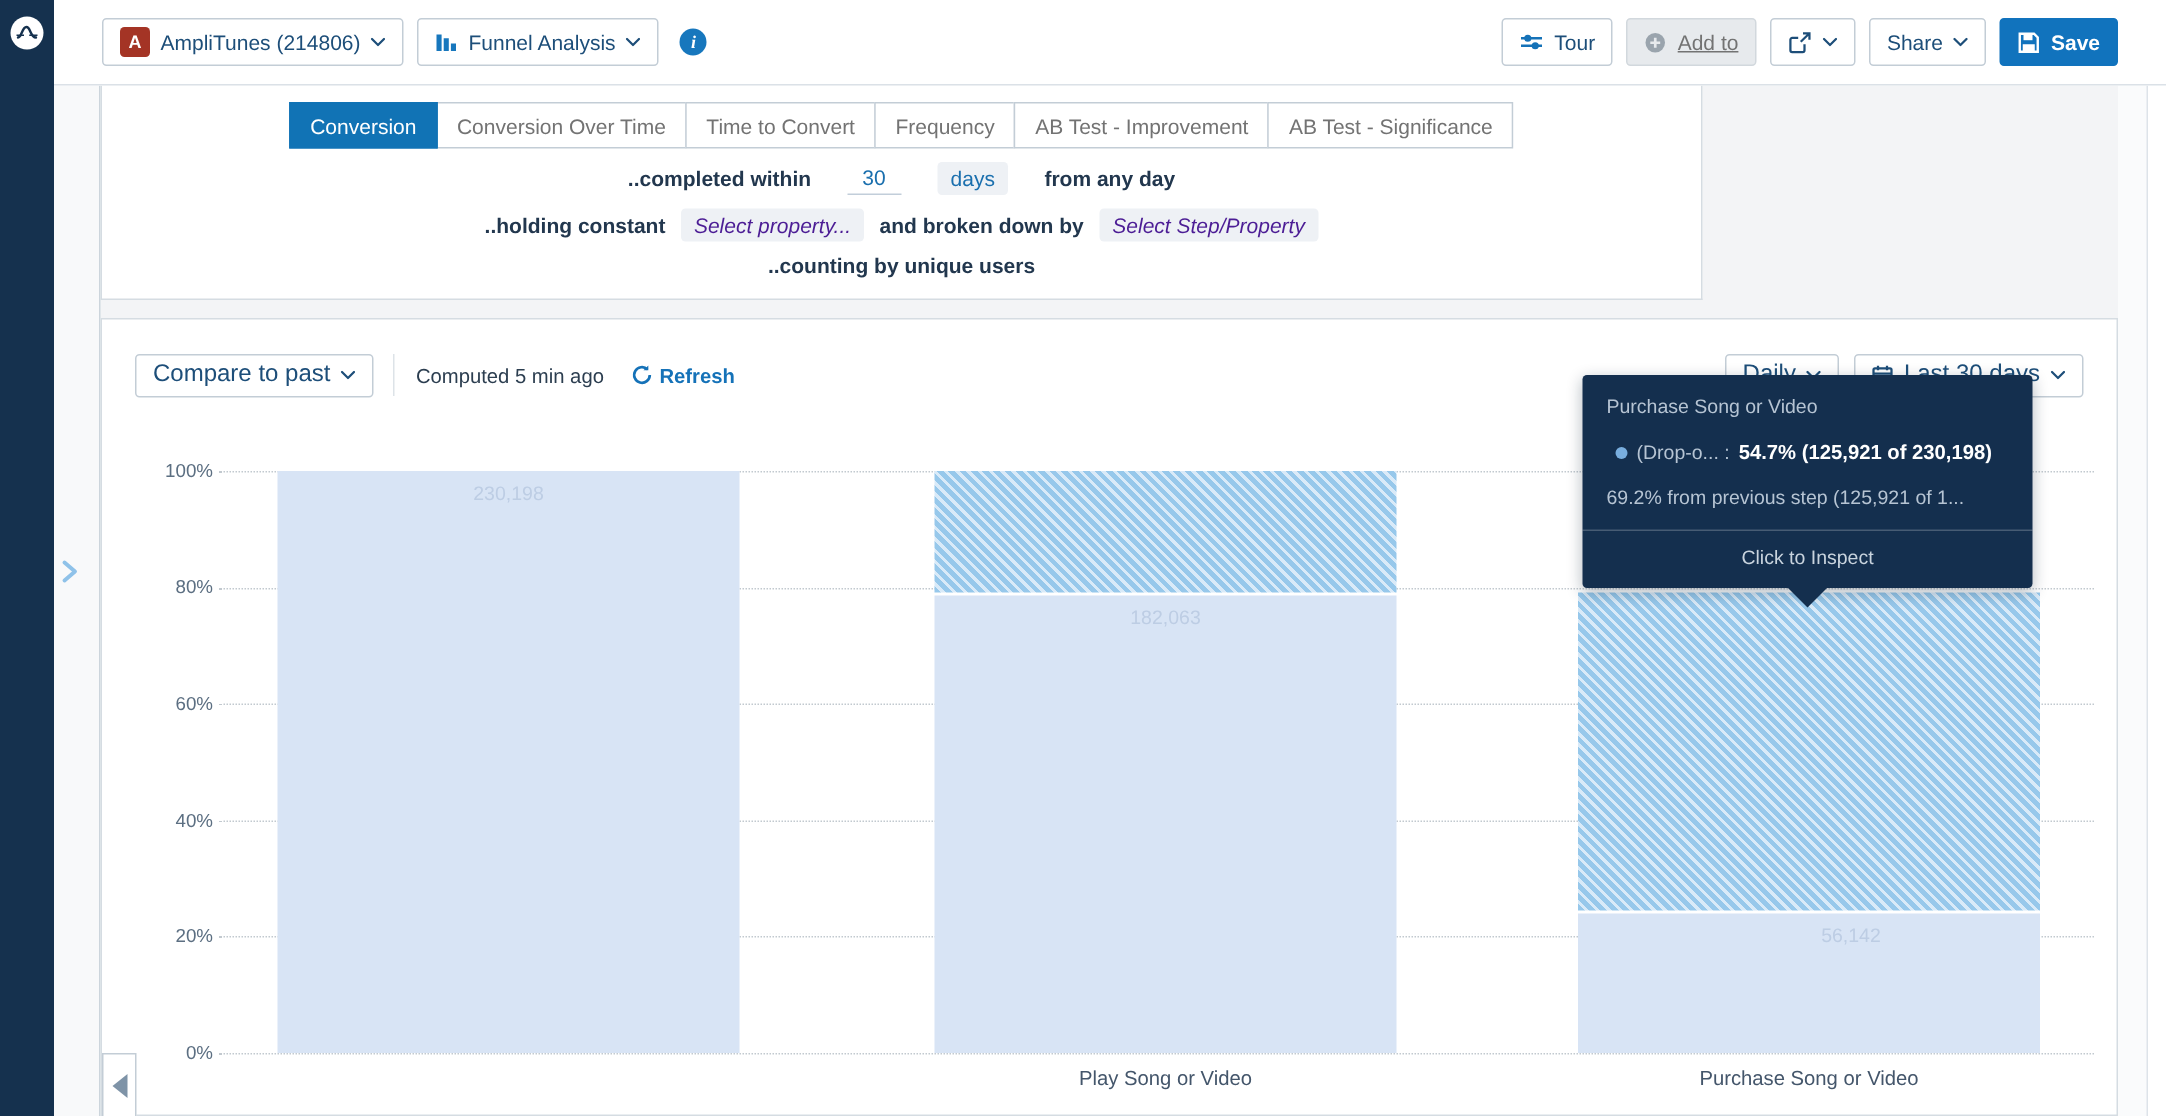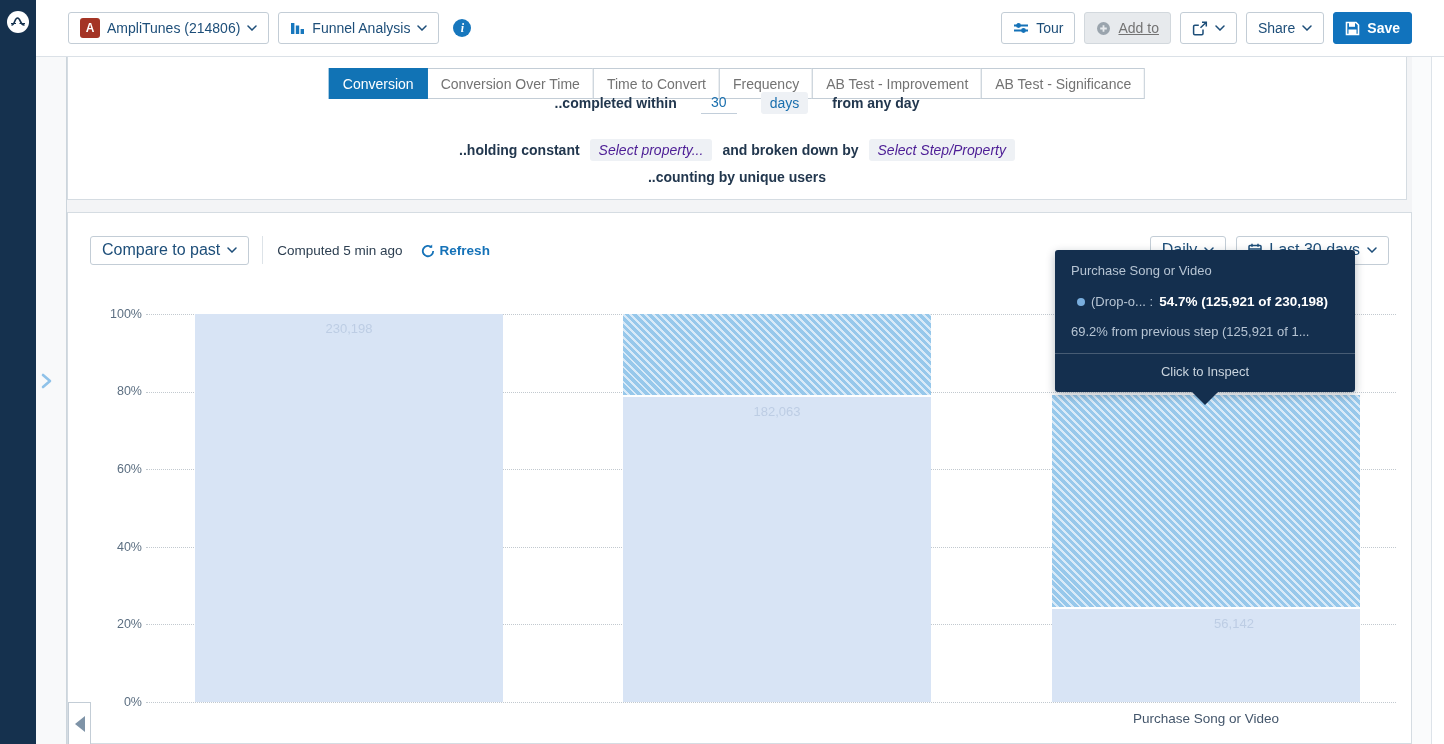--- a/index.html
+++ b/index.html
@@ -21,43 +21,43 @@
   .btn.disabled { background:#e7eaed; border-color:#d2d8dd; color:#737373; cursor:default;text-decoration:underline; }
   .btn.primary { background:#1173bd; border-color:#1173bd; color:#fff; font-weight:bold; }
   .chev svg { display:block; }
 
   
   .left-strip { position:absolute; left:36px; top:57px; width:31px; height:687px; background:#f8f9fa; border-right:1px solid #ccd5dc; z-index:1; }
   .expander { position:absolute; left:41px; top:373px; width:16px; height:18px; color:#8fc2e9; cursor:pointer; z-index:2; }
 
   
   .card { position:absolute; background:#fff; border:1px solid #d5dce2; }
-  .card-query { left:67px; top:57px; width:1340px; height:143px; border-top:none; }
+  .card-query { left:67px; top:57px; width:1068px; height:143px; border-top:none; }
   .card-chart { left:67px; top:212px; width:1345px; height:532px; }
 
   
   .tabs { position:absolute; top:11px; left:50%; transform:translateX(-50%); display:flex; }
   .tab { height:31px; border:1px solid #c3cdd6; margin-left:-1px; padding:0 13px; font-size:14px; color:#737373; display:flex; align-items:center; background:#fff; cursor:pointer; white-space:nowrap; }
   .tab:first-child { margin-left:0; }
   .tab.active { background:#1173b5; border-color:#1173b5; color:#fff; position:relative; z-index:1; }
 
   
   .qrow { position:absolute; left:0; width:100%; display:flex; justify-content:center; align-items:center; gap:10px; font-size:14px; font-weight:bold; color:#22374e; }
-  .qrow-1 { top:34px;gap:24px; } .qrow-2 { top:82px; } .qrow-3 { top:112px; }
+  .qrow-1 { top:50px;gap:24px; } .qrow-2 { top:82px; } .qrow-3 { top:112px; }
   .chip { background:#eef1f5; border-radius:3px; padding:3px 9px; font-weight:normal; cursor:pointer; }
   .chip.placeholder { color:#4c1d95; font-style:italic; }
   .chip.blue { color:#1a6fae; }
   .num-input { color:#1a6fae; font-weight:normal; border-bottom:1px solid #c2ceda; padding:3px 2px; width:36px; text-align:center; cursor:text; }
 
   
   .controls { position:absolute; top:22px; left:22px; right:22px; height:30px; display:flex; align-items:center; }
   .btn.small { height:29px; font-size:16px; }
   .vsep { width:1px; height:28px; background:#dde3e8; margin:0 14px 0 13px; }
   .computed { font-size:13.5px; color:#2c3e50; font-weight:normal; }
-  .refresh { margin-left:18px; display:inline-flex; align-items:flex-end; gap:5px; color:#1572b8; font-size:13.5px; font-weight:bold; cursor:pointer; }
+  .refresh { margin-left:18px; display:inline-flex; align-items:flex-start; gap:5px; color:#1572b8; font-size:13.5px; font-weight:bold; cursor:pointer; }
   .ctrl-right { margin-left:auto; display:flex; gap:10px; }
 
   
   .plot { position:absolute; left:78px; top:101px; width:1250px; height:388px; }
   .gridline { position:absolute; left:0; width:100%; border-top:1px dotted #c2c9cf; height:0; }
   .ytick { position:absolute; left:22px; width:52px; text-align:right; font-size:12.5px; color:#5c6f82; }
   .bar-col { position:absolute; bottom:0; width:308px; height:100%; }
   .bar-hatch { position:absolute; left:0; right:0; background:repeating-linear-gradient(45deg,#97c8eb 0, #97c8eb 3.2px, #d9eaf8 3.2px, #d9eaf8 5.3px); cursor:pointer; }
   .bar-solid { position:absolute; left:0; right:0; bottom:0; background:#d8e4f5; cursor:pointer; }
   .bar-label { position:absolute; top:7px; width:100%; text-align:center; font-size:13px; color:#bdcde4; }
@@ -272,32 +272,33 @@
     <div class="ytick" style="top:482px;">0%</div>
 
     <div class="plot">
       <div class="gridline" style="top:0;"></div>
       <div class="gridline" style="top:20%;"></div>
       <div class="gridline" style="top:40%;"></div>
       <div class="gridline" style="top:60%;"></div>
       <div class="gridline" style="top:80%;"></div>
       <div class="gridline" style="top:100%;"></div>
 
-      <div class="bar-col" style="left:49px;">
+      <div class="bar-col" style="left:39px;">
 
         <div class="bar-solid" style="top: 0%;">
           <div class="bar-label">230,198</div>
         </div>
       </div>
 
       <div class="bar-col" style="left:477px;">
         <div class="bar-hatch" style="top: 0%; height: 20.91%;"></div>
         <div class="bar-solid" style="margin-top: 2px; top: 20.91%;">
           <div class="bar-label">182,063</div>
         </div>
+        <div class="xlabel">Play Song or Video</div>
       </div>
 
       <div class="bar-col" style="left:906px;">
         <div class="bar-hatch" style="top: 20.91%; height: 54.7%;"></div>
         <div class="bar-solid" style="margin-top: 2px; top: 75.61%; padding-left: 28px;">
           <div class="bar-label">56,142</div>
         </div>
         <div class="xlabel">Purchase Song or Video</div>
       </div>
     </div>

